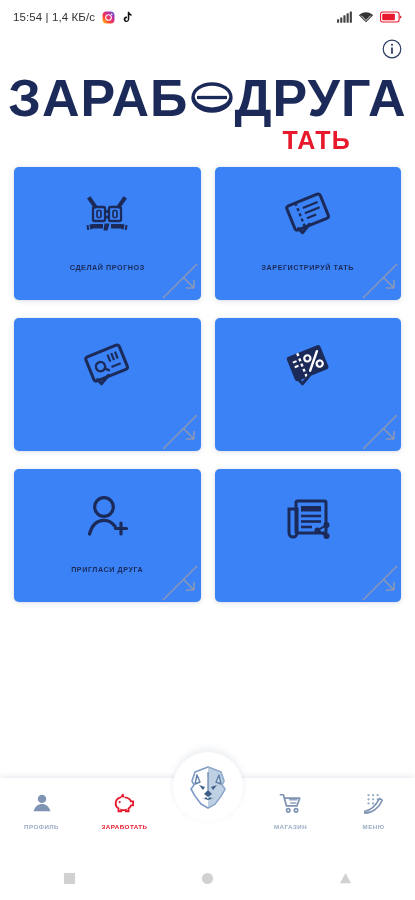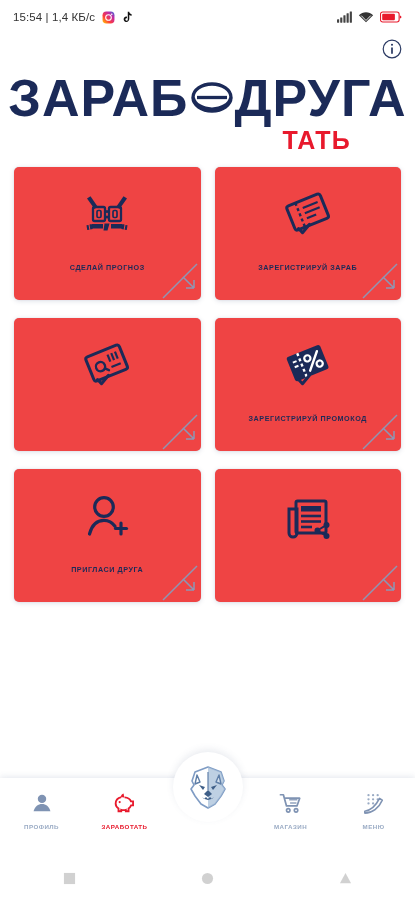--- a/index.html
+++ b/index.html
@@ -66,21 +66,21 @@
 
   
   .grid {
     padding:0 14px;
     display:grid;
     grid-template-columns:1fr 1fr;
     gap:18px 14px;
   }
   .card {
     position:relative;
-    background:#ef4444;
+    background:#3b82f6;
     border-radius:5px;
     height:133px;
     box-shadow:0 1px 5px rgba(80,95,130,.20), 0 0 1px rgba(80,95,130,.25);
     display:flex;
     flex-direction:column;
     align-items:center;
     justify-content:flex-start;
     cursor:pointer;
     overflow:hidden;
   }
@@ -260,21 +260,21 @@
         <g transform="rotate(-22 28 24)">
           <rect x="10" y="10" width="36" height="26" rx="2.5" fill="none" stroke="#1b2a58" stroke-width="3"></rect>
           <line x1="20" y1="10" x2="20" y2="36" stroke="#1b2a58" stroke-width="2.4" stroke-dasharray="3 2.6"></line>
           <line x1="25" y1="17.5" x2="41" y2="17.5" stroke="#1b2a58" stroke-width="2.2"></line>
           <line x1="25" y1="23" x2="41" y2="23" stroke="#1b2a58" stroke-width="2.2"></line>
           <line x1="25" y1="28.5" x2="35" y2="28.5" stroke="#1b2a58" stroke-width="2.2"></line>
         </g>
         <path d="M18.5 39.5l4 4.2 7-8.4" fill="none" stroke="#1b2a58" stroke-width="3" stroke-linecap="round" stroke-linejoin="round"></path>
       </svg>
     </div>
-    <div class="card-label">ЗАРЕГИСТРИРУЙ ЗАРАБ</div>
+    <div class="card-label">ЗАРЕГИСТРИРУЙ ТАТЬ</div>
     <svg class="corner" viewBox="0 0 40 40">
       <line x1="2" y1="38" x2="36" y2="4" stroke="#8d97b5" stroke-width="1.5"></line>
       <path d="M22 17 L33 28 M33 28 L33 20 M33 28 L25 28" stroke="#8d97b5" stroke-width="1.5" fill="none"></path>
     </svg>
   </div>
 
   <div class="card">
     <div class="card-icon">
       <svg width="56" height="52" viewBox="0 0 56 52">
         <g transform="rotate(-22 28 24)">
@@ -303,21 +303,20 @@
           <line x1="22" y1="10" x2="22" y2="36" stroke="#ffffff" stroke-width="2.4" stroke-dasharray="3 2.6"></line>
           <circle cx="29.5" cy="18.5" r="3.1" fill="none" stroke="#ffffff" stroke-width="2.2"></circle>
           <circle cx="39" cy="28" r="3.1" fill="none" stroke="#ffffff" stroke-width="2.2"></circle>
           <line x1="41" y1="15.5" x2="27.5" y2="31" stroke="#ffffff" stroke-width="2.4" stroke-linecap="round"></line>
           <line x1="14.5" y1="17" x2="18.5" y2="17" stroke="#ffffff" stroke-width="2"></line>
           <line x1="14.5" y1="22" x2="18.5" y2="22" stroke="#ffffff" stroke-width="2"></line>
         </g>
         <path d="M18.5 39.5l4 4.2 7-8.4" fill="none" stroke="#1b2a58" stroke-width="3" stroke-linecap="round" stroke-linejoin="round"></path>
       </svg>
     </div>
-    <div class="card-label">ЗАРЕГИСТРИРУЙ ПРОМОКОД</div>
     <svg class="corner" viewBox="0 0 40 40">
       <line x1="2" y1="38" x2="36" y2="4" stroke="#8d97b5" stroke-width="1.5"></line>
       <path d="M22 17 L33 28 M33 28 L33 20 M33 28 L25 28" stroke="#8d97b5" stroke-width="1.5" fill="none"></path>
     </svg>
   </div>
 
   <div class="card">
     <div class="card-icon">
       <svg width="52" height="50" viewBox="0 0 52 50">
         <circle cx="23" cy="15" r="9.3" fill="none" stroke="#1b2a58" stroke-width="3.2"></circle>

